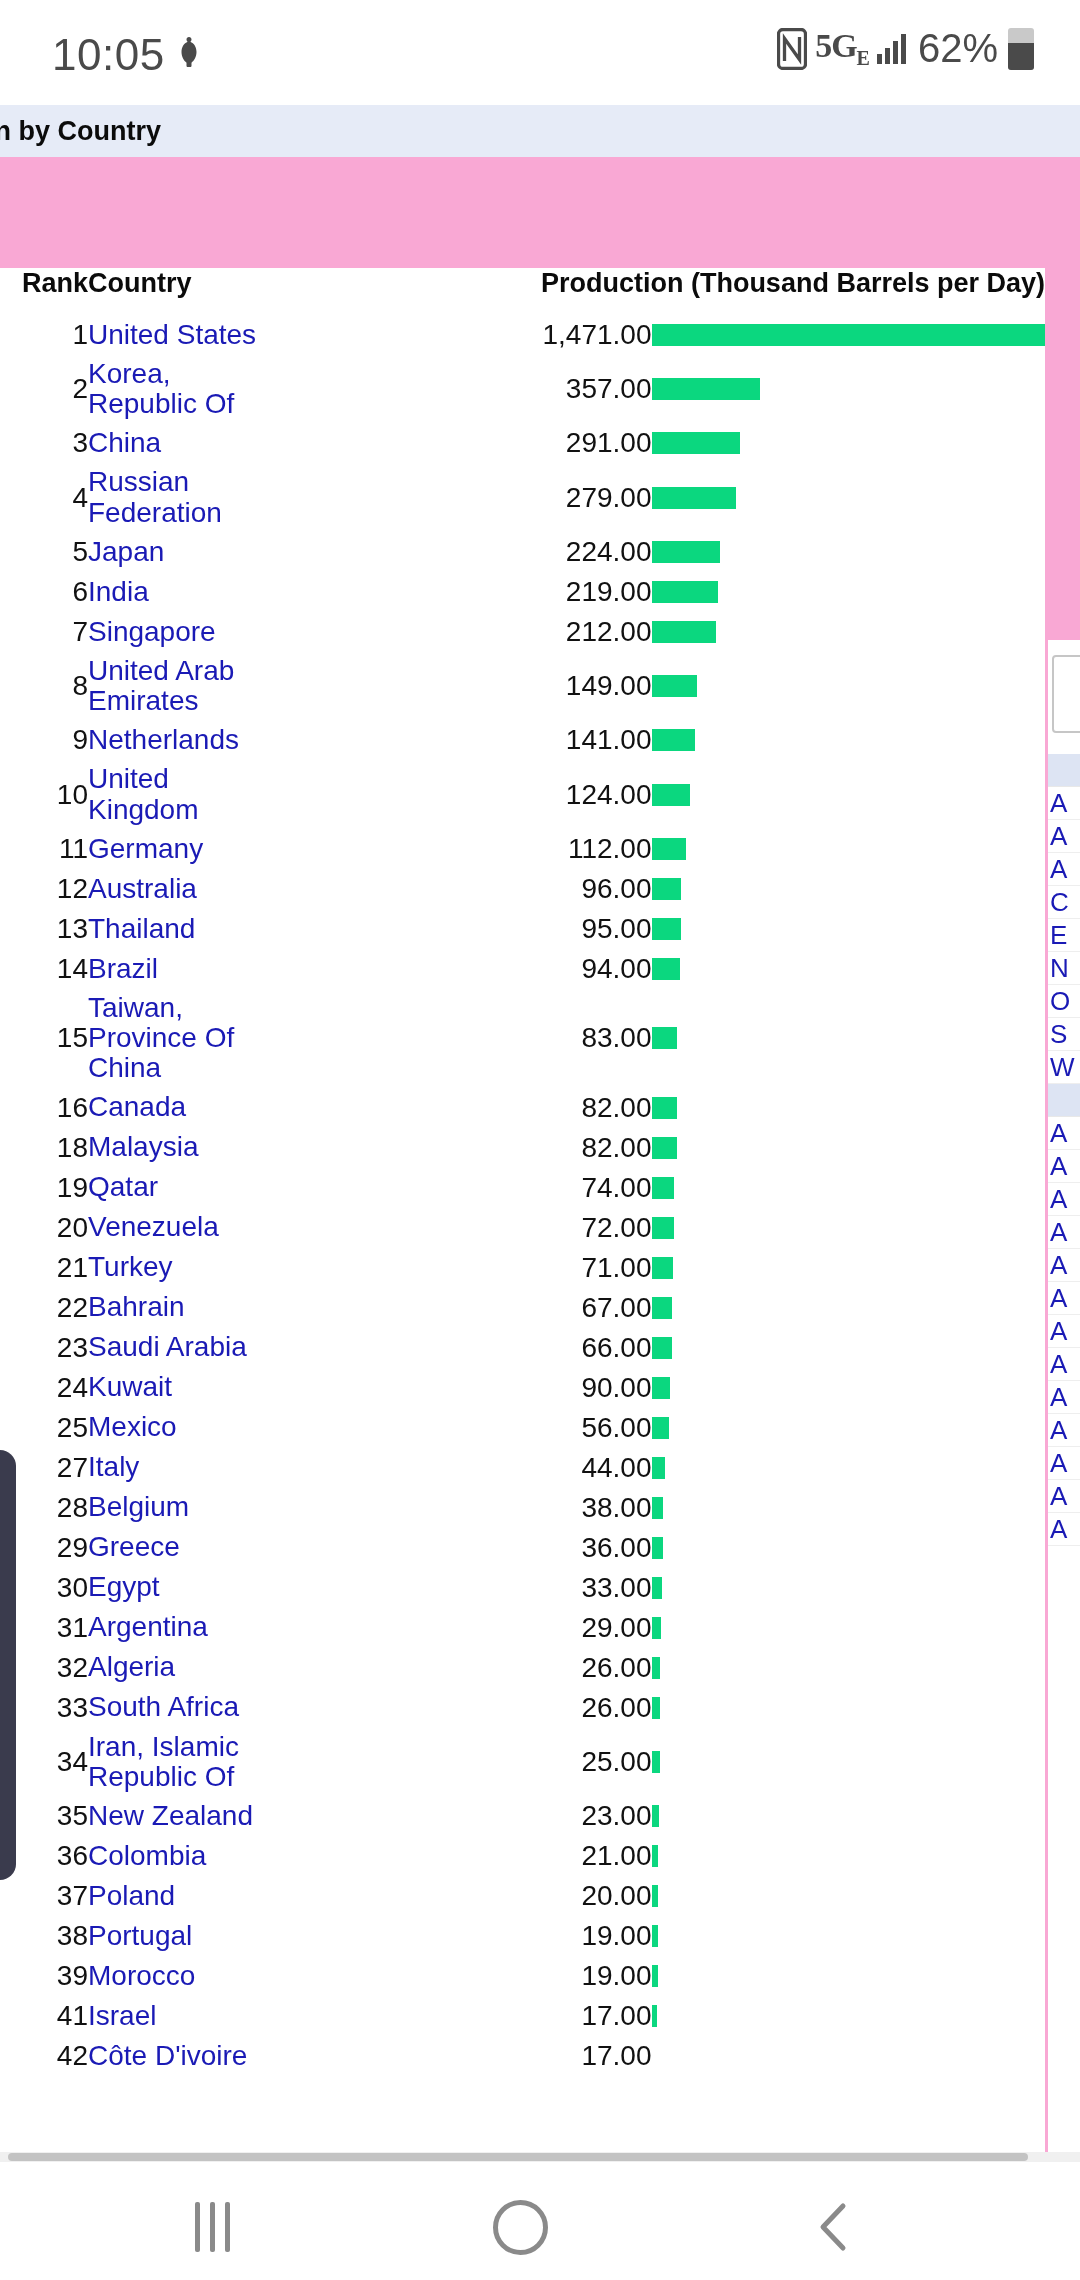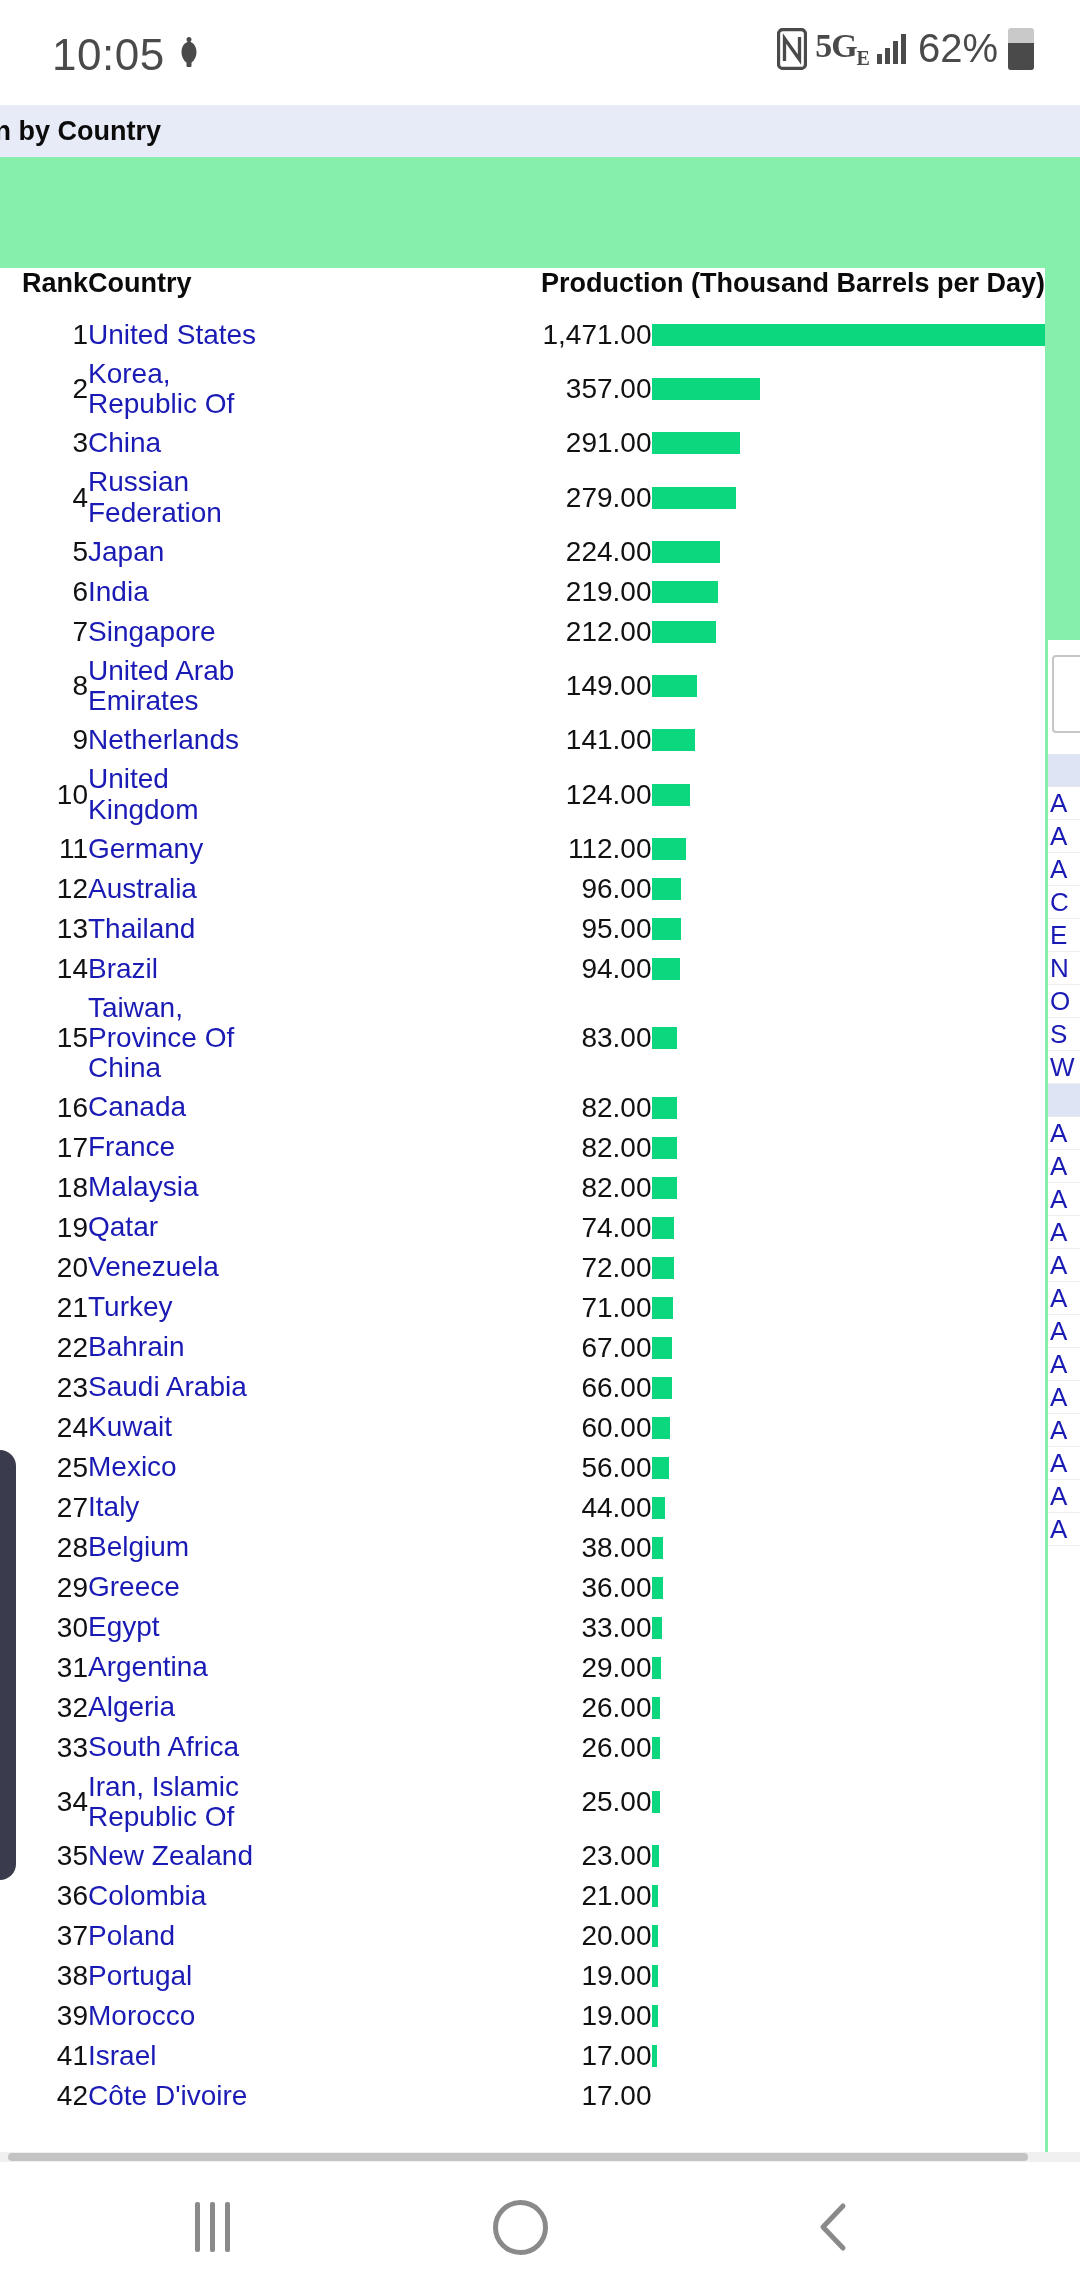--- a/index.html
+++ b/index.html
@@ -2,21 +2,21 @@
 <html><head>
 <meta charset="utf-8">
 <style>
   * { box-sizing: border-box; margin: 0; padding: 0; }
   html, body {
     width: 1080px; height: 2280px;
     background: #ffffff;
     font-family: "Liberation Sans", "DejaVu Sans", sans-serif;
     overflow: hidden;
   }
-  #root { position: relative; width: 1080px; height: 2280px; background:#86efac; }
+  #root { position: relative; width: 1080px; height: 2280px; background:#f9a8d4; }
 
   
   .statusbar {
     position:absolute; left:0; top:0; width:1080px; height:105px;
     background:#ffffff;
   }
   .sb-clock {
     position:absolute; left:52px; top:30px;
     font-size:44px; color:#4a4a4a; letter-spacing:0.5px;
     font-family:"Liberation Sans", sans-serif;
@@ -319,28 +319,20 @@
           </tr>
           <tr>
             <td class="c-rank">16</td>
             <td class="c-country">Canada</td>
             <td class="c-value">82.00</td>
             <td class="c-bar">
               <span class="bar" style="width: 25px; background: rgb(11, 215, 127);"></span>
             </td>
           </tr>
           <tr>
-            <td class="c-rank">17</td>
-            <td class="c-country">France</td>
-            <td class="c-value">82.00</td>
-            <td class="c-bar">
-              <span class="bar" style="width: 25px; background: rgb(11, 215, 127);"></span>
-            </td>
-          </tr>
-          <tr>
             <td class="c-rank">18</td>
             <td class="c-country">Malaysia</td>
             <td class="c-value">82.00</td>
             <td class="c-bar">
               <span class="bar" style="width: 25px; background: rgb(11, 215, 127);"></span>
             </td>
           </tr>
           <tr>
             <td class="c-rank">19</td>
             <td class="c-country">Qatar</td>
@@ -377,21 +369,21 @@
             <td class="c-rank">23</td>
             <td class="c-country">Saudi Arabia</td>
             <td class="c-value">66.00</td>
             <td class="c-bar">
               <span class="bar" style="width: 20px; background: rgb(11, 215, 127);"></span>
             </td>
           </tr>
           <tr>
             <td class="c-rank">24</td>
             <td class="c-country">Kuwait</td>
-            <td class="c-value">60.00</td>
+            <td class="c-value">90.00</td>
             <td class="c-bar">
               <span class="bar" style="width: 18px; background: rgb(11, 215, 127);"></span>
             </td>
           </tr>
           <tr>
             <td class="c-rank">25</td>
             <td class="c-country">Mexico</td>
             <td class="c-value">56.00</td>
             <td class="c-bar">
               <span class="bar" style="width: 17px; background: rgb(11, 215, 127);"></span>

